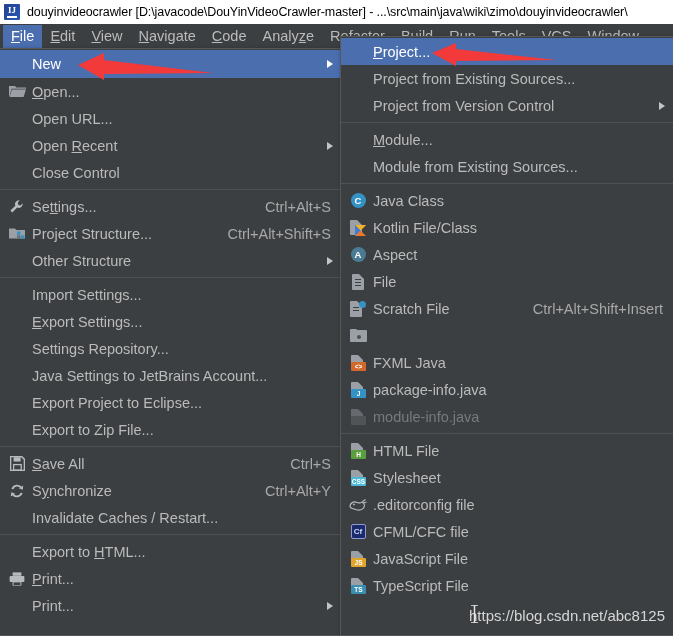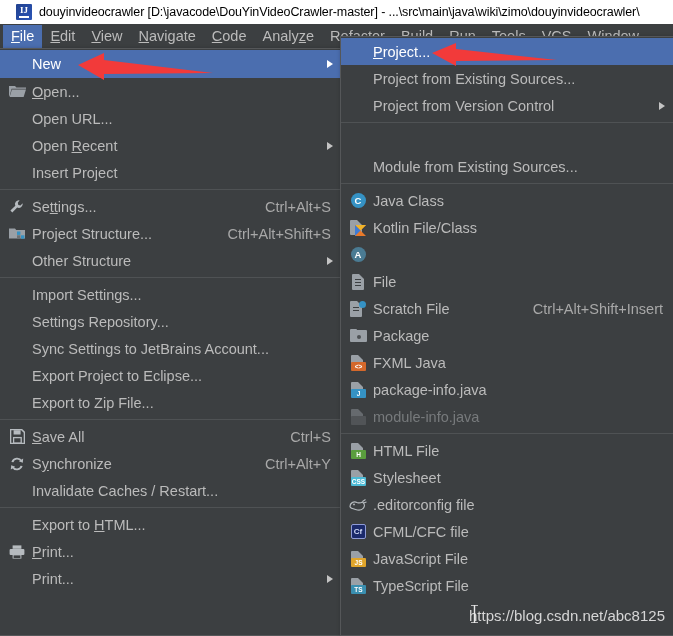--- a/index.html
+++ b/index.html
@@ -13,21 +13,21 @@
     position: relative;
     width: 673px; height: 636px;
     background: #2b2b2b;
   }
 
   
   .titlebar {
     position: absolute; left: 0; top: 0; width: 673px; height: 24px;
     background: #ffffff;
     display: flex; align-items: center;
-    padding-left: 16px;
+    padding-left: 4px;
     overflow: hidden;
     text-align: center;
   }
   .ij-logo {
     width: 16px; height: 16px; flex: 0 0 16px;
     background: linear-gradient(135deg, #21418f 0%, #2b55b7 100%);
     border-radius: 1px;
     position: relative;
     margin-right: 7px;
   }
@@ -213,21 +213,21 @@
     </div>
 
     <div class="menu-item">
       <span class="mi-icon"></span>
       <span class="mi-label">Open <u>R</u>ecent</span>
       <span class="mi-arrow"></span>
     </div>
 
     <div class="menu-item">
       <span class="mi-icon"></span>
-      <span class="mi-label">Insert Project</span>
+      <span class="mi-label">Close Control</span>
     </div>
 
     <div class="separator"></div>
 
     <div class="menu-item">
       <span class="mi-icon">
         <svg width="16" height="16" viewBox="0 0 16 16">
             <path d="M10.6 1.2a4 4 0 0 0-4.3 5.6L1.4 11.6 3.3 13.5 8.2 8.6a4 4 0 0 0 5.5-4.4L11.5 6.4 9.3 5.9 8.8 3.7z" fill="#b6bbbf"></path>
           </svg>
       </span>
@@ -254,29 +254,33 @@
       <span class="mi-arrow"></span>
     </div>
 
     <div class="separator"></div>
 
     <div class="menu-item">
       <span class="mi-icon"></span>
       <span class="mi-label">Import Settings...</span>
     </div>
 
+    <div class="menu-item">
+      <span class="mi-icon"></span>
+      <span class="mi-label"><u>E</u>xport Settings...</span>
+    </div>
 
     <div class="menu-item">
       <span class="mi-icon"></span>
       <span class="mi-label">Settings Repository...</span>
     </div>
 
     <div class="menu-item">
       <span class="mi-icon"></span>
-      <span class="mi-label">Sync Settings to JetBrains Account...</span>
+      <span class="mi-label">Java Settings to JetBrains Account...</span>
     </div>
 
     <div class="menu-item">
       <span class="mi-icon"></span>
       <span class="mi-label">Export Project to Eclipse...</span>
     </div>
 
     <div class="menu-item">
       <span class="mi-icon"></span>
       <span class="mi-label">Export to Zip File...</span>
@@ -355,20 +359,21 @@
     <div class="menu-item">
       <span class="mi-icon"></span>
       <span class="mi-label">Project from Version Control</span>
       <span class="mi-arrow"></span>
     </div>
 
     <div class="separator"></div>
 
     <div class="menu-item">
       <span class="mi-icon"></span>
+      <span class="mi-label"><u>M</u>odule...</span>
     </div>
 
     <div class="menu-item">
       <span class="mi-icon"></span>
       <span class="mi-label">Module from Existing Sources...</span>
     </div>
 
     <div class="separator"></div>
 
     <div class="menu-item">
@@ -389,20 +394,21 @@
           </svg>
         </span>
       </span>
       <span class="mi-label">Kotlin File/Class</span>
     </div>
 
     <div class="menu-item">
       <span class="mi-icon">
         <span class="ic-circle" style="background:#4a7b93;">A</span>
       </span>
+      <span class="mi-label">Aspect</span>
     </div>
 
     <div class="menu-item">
       <span class="mi-icon">
         <span style="position:relative;display:block;width:13px;height:16px;">
           <span class="ic-file" style="position:absolute;left:0;top:0;height:16px;"></span>
           <span style="position:absolute;left:3px;top:5px;width:6px;height:1px;background:#3c3f41;"></span>
           <span style="position:absolute;left:3px;top:8px;width:6px;height:1px;background:#3c3f41;"></span>
           <span style="position:absolute;left:3px;top:11px;width:6px;height:1px;background:#3c3f41;"></span>
         </span>
@@ -424,21 +430,20 @@
     </div>
 
     <div class="menu-item">
       <span class="mi-icon">
         <span style="position:relative;display:block;width:17px;height:13px;">
           <span style="position:absolute;left:0;top:1px;width:17px;height:12px;background:#9aa0a6;border-radius:1px;"></span>
           <span style="position:absolute;left:0;top:0;width:7px;height:3px;background:#9aa0a6;border-radius:1px 1px 0 0;"></span>
           <span style="position:absolute;left:7px;top:5.5px;width:4px;height:4px;border-radius:50%;background:#4d5154;"></span>
         </span>
       </span>
-      <span class="mi-label">Package</span>
     </div>
 
     <div class="menu-item">
       <span class="mi-icon">
         <span style="position:relative;display:block;width:16px;height:16px;">
           <span class="ic-file" style="position:absolute;left:1px;top:0;height:13px;"></span>
           <span class="ic-badge" style="background:#d4682b;left:1px;bottom:0;width:15px;">&lt;&gt;</span>
         </span>
       </span>
       <span class="mi-label">FXML Java</span>

